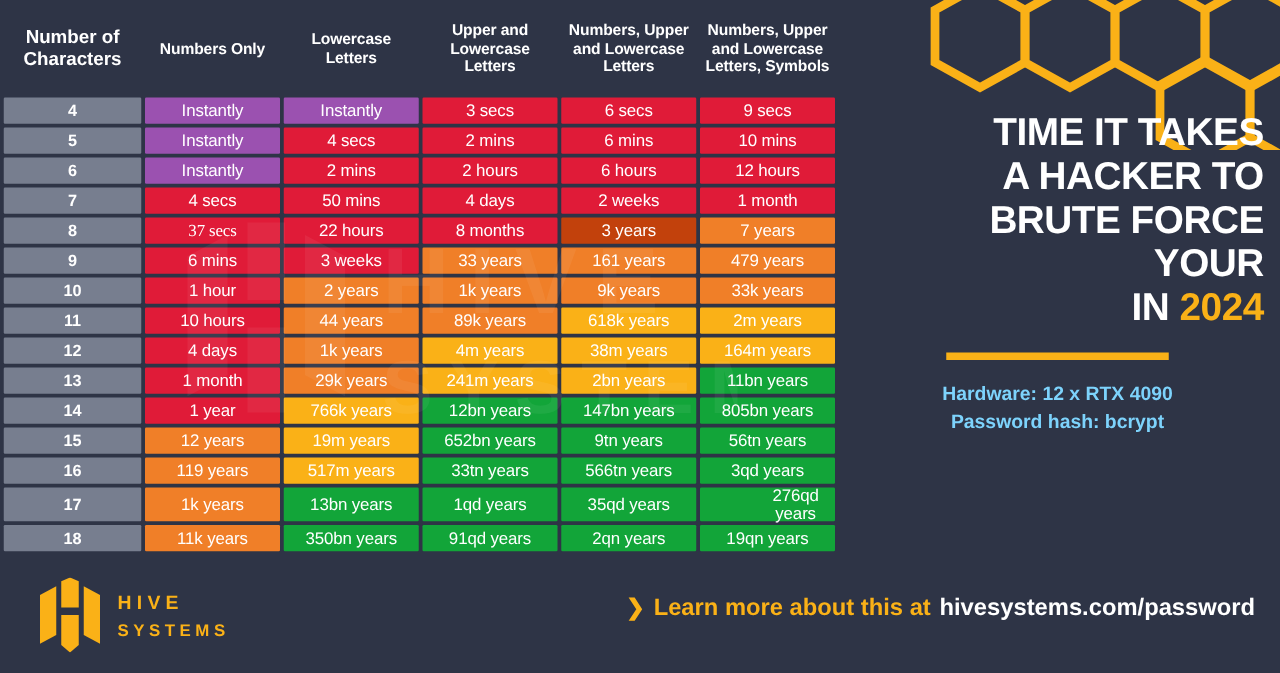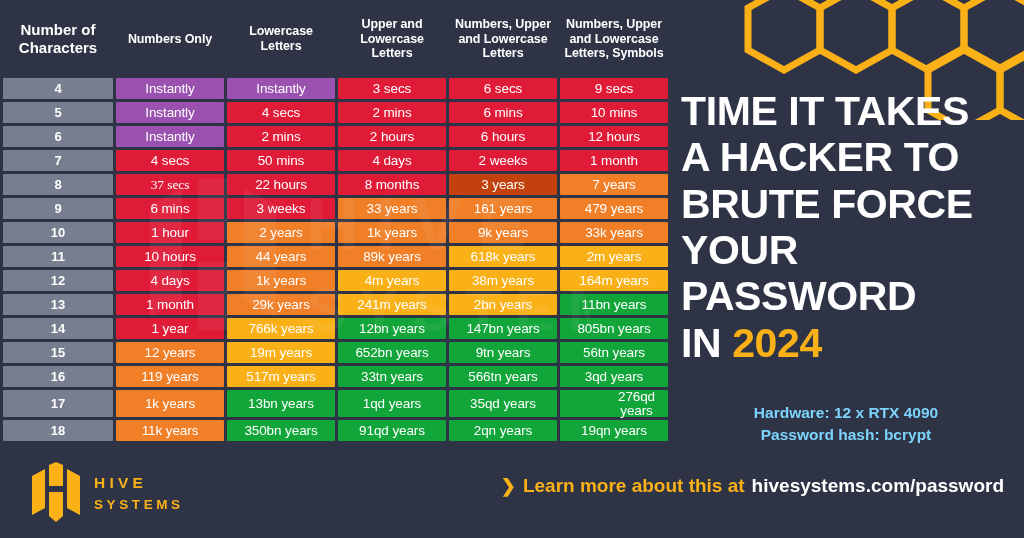--- a/index.html
+++ b/index.html
@@ -100,23 +100,23 @@
     display: flex;
     flex-direction: column;
     align-items: center;
     justify-content: flex-start;
     padding-top: 88px;
     box-sizing: border-box;
   }
   .headline {
     color: #ffffff;
     font-weight: bold;
-    font-size: 41px;
+    font-size: 31px;
     line-height: 1.13;
-    text-align: left;
+    text-align: right;
     letter-spacing: -0.4px;
     width: 330px;
   }
   .headline .year { color: #fab117; }
   .rule {
     width: 178px;
     height: 6px;
     background: #fab117;
     margin-top: 19px;
   }
@@ -369,21 +369,20 @@
         </tbody>
     </table>
   </div>
 
   <div class="right-panel">
     <div class="headline">
       <div>TIME IT TAKES</div>
       <div>A HACKER TO</div>
       <div>BRUTE FORCE</div>
       <div>YOUR</div>
-      <div>PASSWORD</div>
       <div><span>IN </span><span class="year">2024</span></div>
     </div>
     <div class="rule"></div>
     <div class="spec">
       <div>Hardware: 12 x RTX 4090</div>
       <div>Password hash: bcrypt</div>
     </div>
   </div>
 
   <div class="footer">

